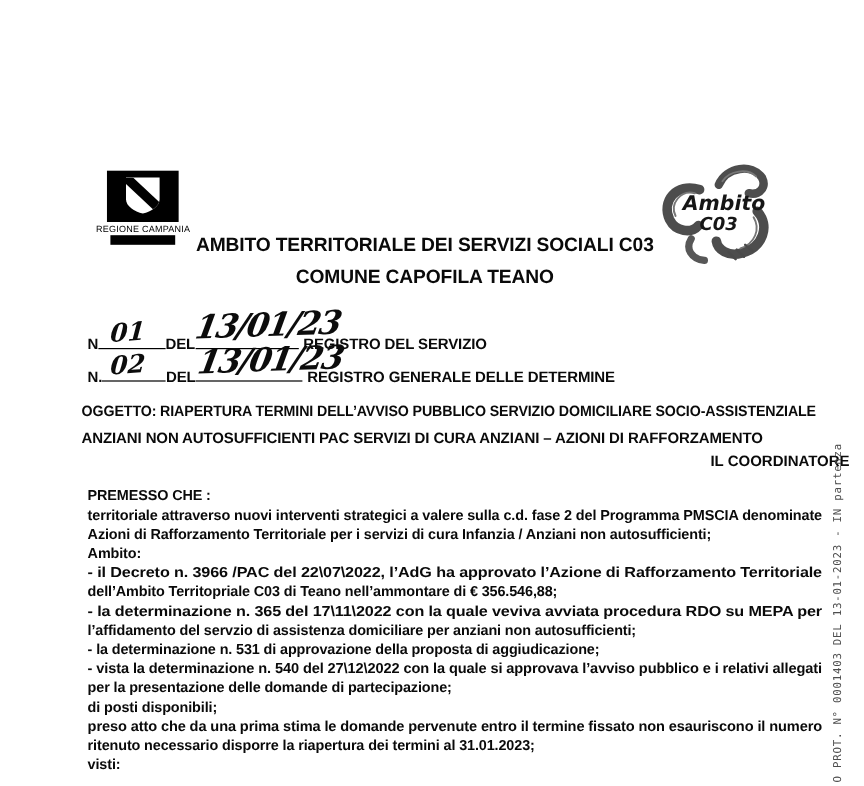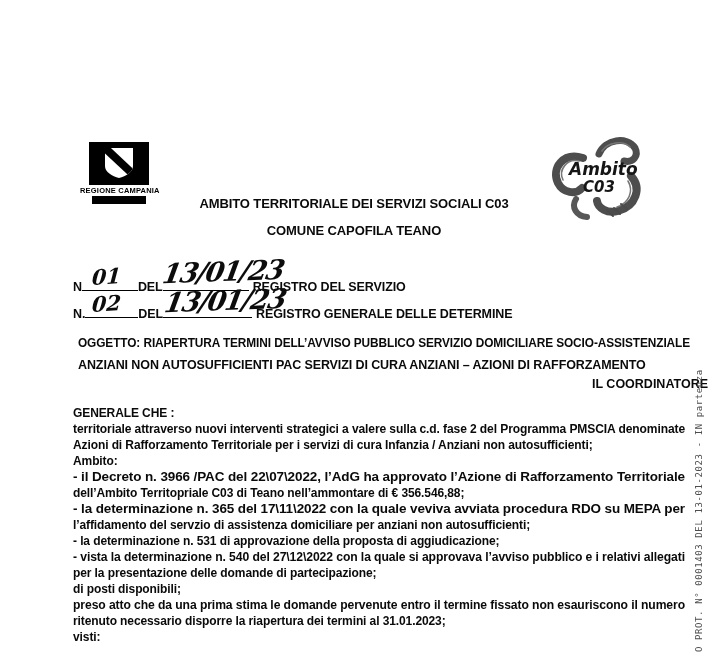--- a/index.html
+++ b/index.html
@@ -3,34 +3,34 @@
 <meta charset="utf-8">
 <style>
   html,body{margin:0;padding:0;background:#ffffff;}
   .page{
     position:relative;width:720px;height:655px;background:#ffffff;overflow:hidden;
     font-family:"Liberation Sans",sans-serif;color:#0a0a0a;
   }
   
   .region-logo{position:absolute;left:80px;top:142px;width:78px;text-align:center;}
   .region-logo svg{display:block;margin:0 auto;}
-  .region-caption{font-size:7.5px;font-weight:bold;letter-spacing:.2px;white-space:nowrap;margin-top:1px;color:#000;}
+  .region-caption{font-size:7.5px;font-weight:normal;letter-spacing:.2px;white-space:nowrap;margin-top:1px;color:#000;}
   .region-bar{width:54px;height:8px;background:#000;margin:1px auto 0 auto;}
   
   .ambito-stamp{position:absolute;left:545px;top:130px;}
   
-  .cline{position:absolute;left:0;width:708px;text-align:center;font-weight:bold;font-size:13px;letter-spacing:-.1px;white-space:nowrap;}
+  .cline{position:absolute;left:0;width:708px;text-align:center;font-weight:bold;font-size:16px;letter-spacing:-.1px;white-space:nowrap;}
   
   .nline{position:absolute;left:73px;font-weight:bold;font-size:12.5px;white-space:nowrap;letter-spacing:-.1px;}
   .uline{display:inline-block;height:13px;border-bottom:1.7px solid #000;position:relative;}
   .hw{position:absolute;font-family:"DejaVu Serif",serif;font-style:italic;font-weight:bold;color:#0c0c0c;white-space:nowrap;z-index:5;}
   .hw-num{font-size:21px;transform:rotate(-4deg) skewX(-8deg);}
   .hw-date{font-size:27px;transform:rotate(-2deg) skewX(-12deg);letter-spacing:-1.5px;}
   
-  .docline{position:absolute;left:78px;width:612px;overflow:visible;white-space:nowrap;}
+  .docline{position:absolute;left:68px;width:612px;overflow:visible;white-space:nowrap;}
   .docline>span{display:inline-block;transform-origin:left bottom;white-space:nowrap;}
   .subject{font-weight:bold;font-size:12.5px;letter-spacing:-.1px;line-height:22px;}
   .role{position:absolute;left:0;width:708px;text-align:right;font-weight:bold;font-size:12.5px;}
   #body-text{position:absolute;left:73px;top:406px;width:612px;}
   .bline{height:16px;line-height:15px;font-size:12px;font-weight:bold;letter-spacing:-.1px;white-space:nowrap;overflow:visible;}
   .bline>span{display:inline-block;transform-origin:left bottom;white-space:nowrap;}
   
   .side-stamp{
     position:absolute;left:694px;top:372px;height:280px;
     writing-mode:vertical-rl;transform:rotate(180deg);
@@ -85,21 +85,21 @@
   <div class="nline" style="top:304px;">
     <span>N.</span><span class="uline" style="width:53px;"><span class="hw hw-num" style="left:7px;top:-13px;">02</span></span><span>DEL</span><span class="uline" style="width:89px;"><span class="hw hw-date" style="left:2px;top:-19px;">13/01/23</span></span><span style="margin-left:4px;">REGISTRO GENERALE DELLE DETERMINE</span>
   </div>
 
   <div class="docline subject fitline" style="top:332px;"><span style="transform: scaleX(0.948033);">OGGETTO: RIAPERTURA TERMINI DELL’AVVISO PUBBLICO SERVIZIO DOMICILIARE SOCIO-ASSISTENZIALE</span></div>
   <div class="docline subject fitline" style="top:354px;"><span>ANZIANI NON AUTOSUFFICIENTI PAC SERVIZI DI CURA ANZIANI – AZIONI DI RAFFORZAMENTO</span></div>
 
   <div class="role" style="top:377px;">IL COORDINATORE</div>
 
   <div id="body-text">
-      <div class="bline fitline"><span>GENERALE CHE :</span></div>
+      <div class="bline fitline"><span>PREMESSO CHE :</span></div>
       <div class="bline fitline"><span style="transform: scaleX(1.0031);">territoriale attraverso nuovi interventi strategici a valere sulla c.d. fase 2 del Programma PMSCIA denominate</span></div>
       <div class="bline fitline"><span>Azioni di Rafforzamento Territoriale  per i servizi di cura Infanzia / Anziani non autosufficienti;</span></div>
       <div class="bline fitline"><span>Ambito:</span></div>
       <div class="bline fitline"><span style="transform: scaleX(1.124);">-   il Decreto n. 3966 /PAC del 22\07\2022, l’AdG ha approvato l’Azione di Rafforzamento Territoriale</span></div>
       <div class="bline fitline"><span>dell’Ambito Territopriale C03 di Teano nell’ammontare di € 356.546,88;</span></div>
       <div class="bline fitline"><span style="transform: scaleX(1.12348);">- la determinazione n. 365 del 17\11\2022 con la quale veviva avviata procedura RDO su MEPA per</span></div>
       <div class="bline fitline"><span>l’affidamento del servzio di assistenza domiciliare per anziani non autosufficienti;</span></div>
       <div class="bline fitline"><span>- la determinazione n. 531 di approvazione della proposta di aggiudicazione;</span></div>
       <div class="bline fitline"><span style="transform: scaleX(1.01498);">- vista la determinazione n. 540 del 27\12\2022 con la quale si approvava l’avviso pubblico e i relativi allegati</span></div>
       <div class="bline fitline"><span>per la presentazione delle domande di partecipazione;</span></div>

